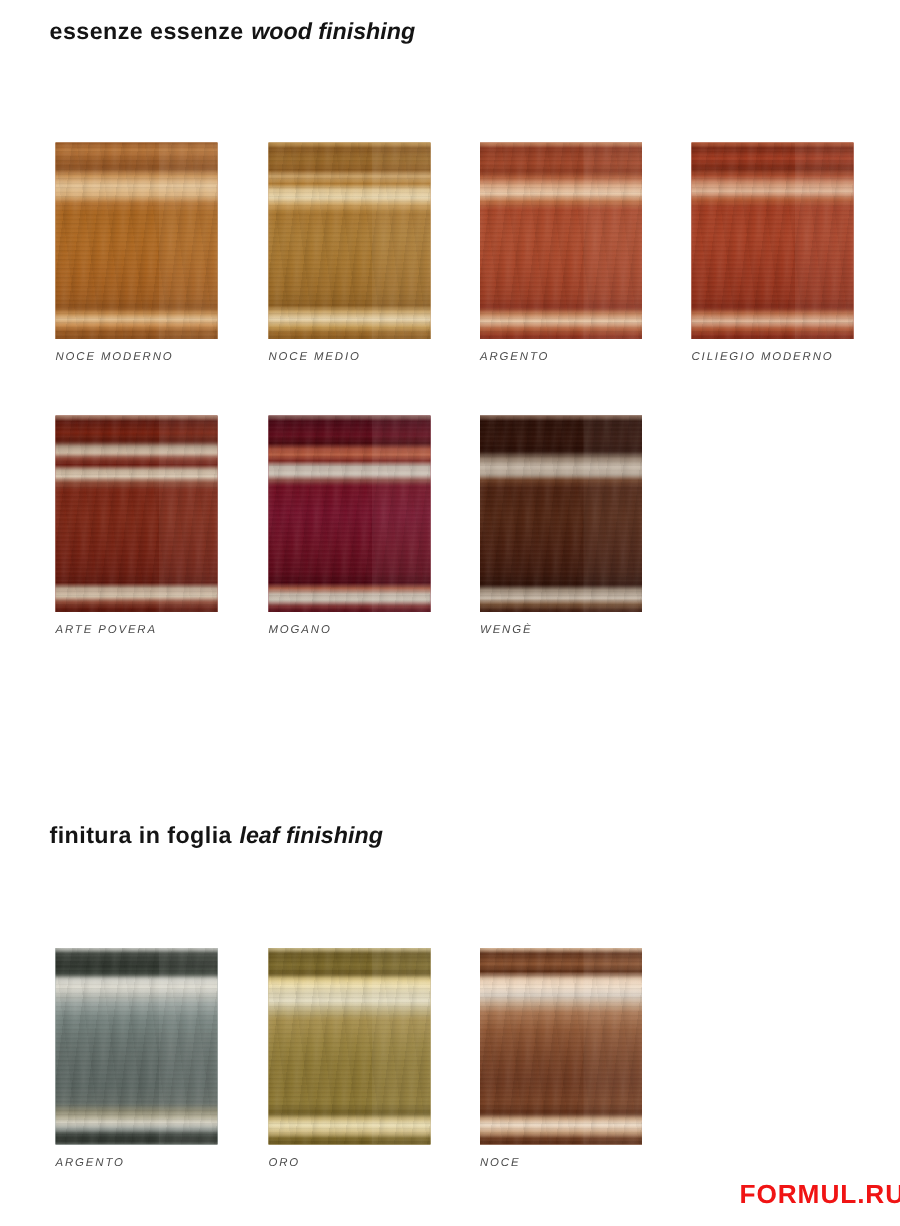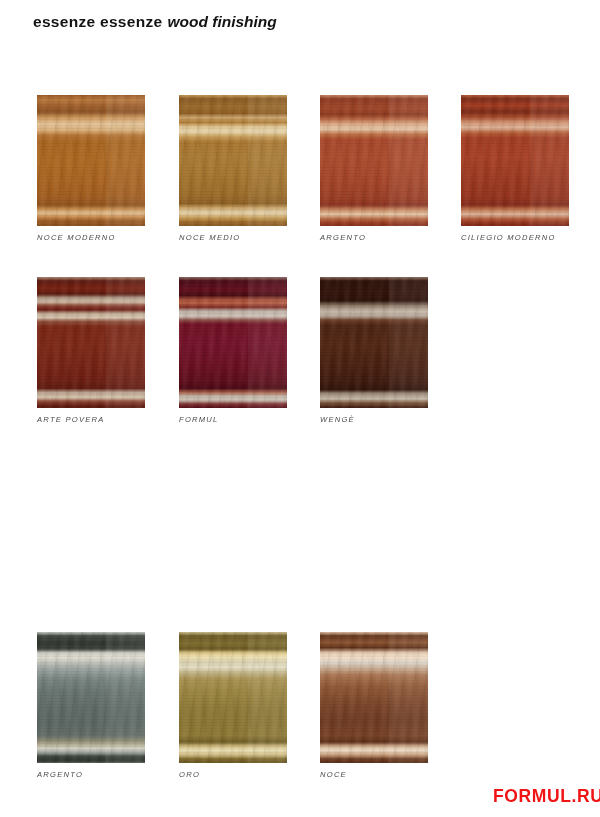--- a/index.html
+++ b/index.html
@@ -182,32 +182,35 @@
     </div>
     <div class="swatch-label">ARTE POVERA</div>
   </div>
 
   <div class="swatch-cell col-1 row-w1">
     <div class="swatch" id="sw-0-5" style="background-color: rgb(107, 15, 32); background-image: linear-gradient(rgb(142, 106, 98) 0%, rgb(75, 10, 22) 3%, rgb(96, 13, 28) 10%, rgb(71, 9, 15) 14%, rgb(160, 74, 54) 17%, rgb(181, 92, 64) 20%, rgb(125, 42, 34) 23%, rgb(189, 176, 164) 26%, rgb(205, 194, 182) 30%, rgb(138, 74, 68) 33%, rgb(112, 15, 34) 36%, rgb(115, 17, 42) 50%, rgb(107, 15, 34) 66%, rgb(92, 11, 26) 80%, rgb(74, 7, 18) 85%, rgb(165, 92, 70) 88%, rgb(194, 180, 166) 91%, rgb(202, 192, 178) 94%, rgb(125, 48, 48) 97%, rgb(82, 10, 22) 100%);">
       <div class="grain"></div>
       <div class="mottle"></div>
       <div class="seam"></div>
     </div>
-    <div class="swatch-label">FORMUL</div>
+    <div class="swatch-label">MOGANO</div>
   </div>
 
   <div class="swatch-cell col-2 row-w1">
     <div class="swatch" id="sw-0-6" style="background-color: rgb(74, 32, 18); background-image: linear-gradient(rgb(138, 106, 88) 0%, rgb(44, 16, 8) 3%, rgb(49, 19, 10) 12%, rgb(42, 15, 7) 18%, rgb(143, 122, 104) 22%, rgb(196, 182, 166) 26%, rgb(178, 162, 146) 30%, rgb(106, 60, 36) 33%, rgb(77, 35, 18) 37%, rgb(80, 37, 18) 52%, rgb(72, 31, 16) 68%, rgb(61, 25, 13) 80%, rgb(47, 18, 9) 86%, rgb(154, 136, 118) 89%, rgb(198, 184, 168) 93%, rgb(122, 84, 56) 96%, rgb(58, 23, 12) 100%);">
       <div class="grain"></div>
       <div class="mottle"></div>
       <div class="seam"></div>
     </div>
     <div class="swatch-label">WENGÈ</div>
   </div>
 
+  <div class="section-title" id="title-leaf">
+    <span class="it">finitura in foglia</span><span class="en">leaf finishing</span>
+  </div>
 
   <div class="swatch-cell col-0 row-l0">
     <div class="swatch" id="sw-1-0" style="background-color: rgb(125, 138, 136); background-image: linear-gradient(rgb(200, 202, 196) 0%, rgb(64, 70, 63) 3%, rgb(46, 52, 45) 9%, rgb(59, 66, 58) 13%, rgb(207, 207, 198) 16%, rgb(221, 219, 208) 20%, rgb(185, 188, 180) 24%, rgb(150, 160, 156) 29%, rgb(118, 131, 127) 36%, rgb(103, 115, 111) 46%, rgb(95, 106, 102) 58%, rgb(91, 102, 98) 70%, rgb(99, 108, 102) 79%, rgb(138, 135, 112) 83%, rgb(178, 173, 148) 86%, rgb(212, 208, 194) 89%, rgb(154, 160, 154) 92%, rgb(59, 66, 60) 95%, rgb(44, 50, 44) 98%, rgb(85, 92, 86) 100%);">
       <div class="grain"></div>
       <div class="mottle"></div>
       <div class="seam"></div>
     </div>
     <div class="swatch-label">ARGENTO</div>
   </div>
 

